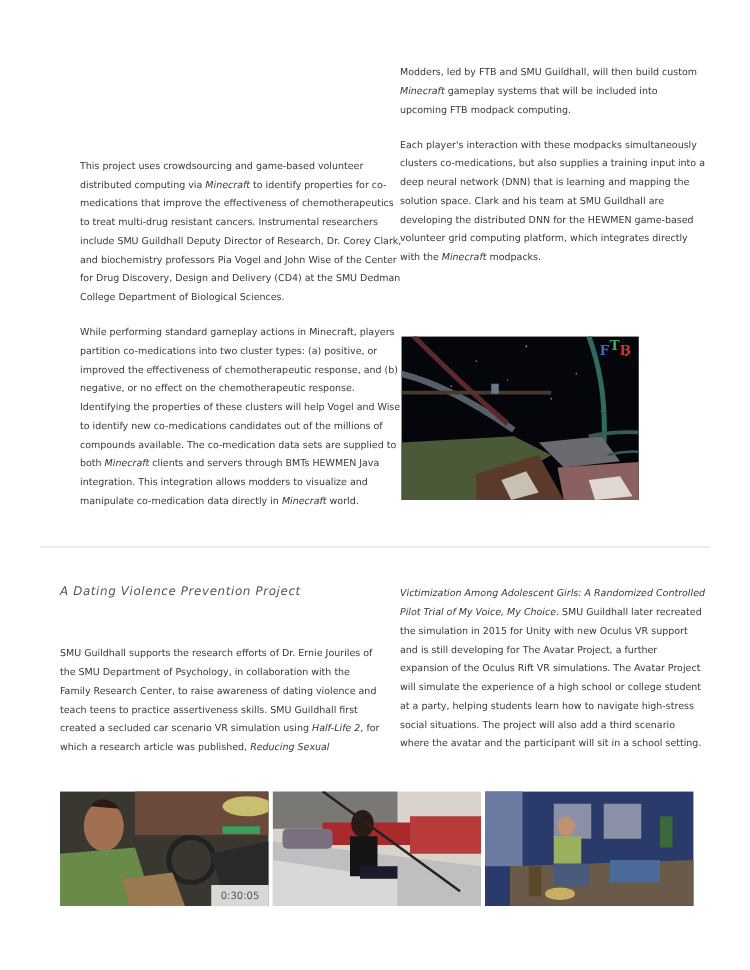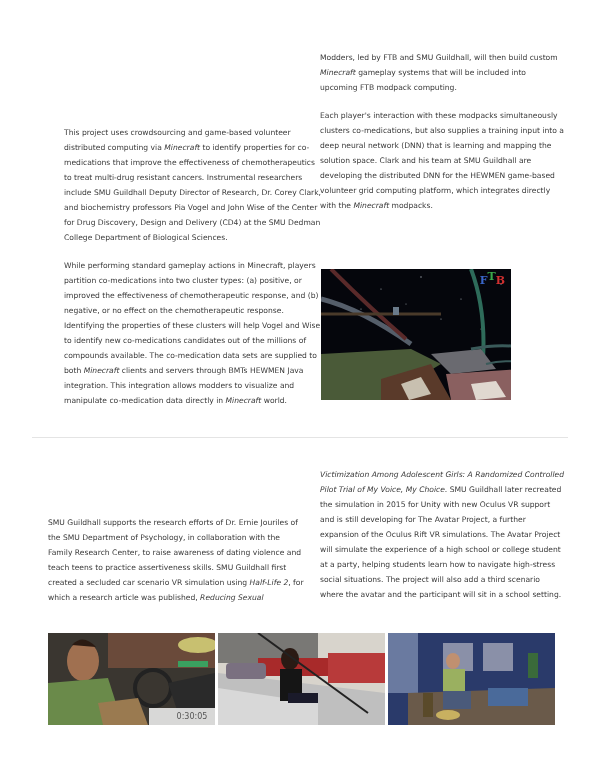--- a/index.html
+++ b/index.html
@@ -7,21 +7,21 @@
          font-family:"DejaVu Sans", sans-serif; color:#3a3a3a; }
   .abs { position:absolute; }
   .title { color:#e0263c; font-size:15.5px; line-height:17px; letter-spacing:0.6px; font-weight:normal; margin:0; }
   .subtitle { color:#555; font-style:italic; font-size:9.5px; letter-spacing:0.5px; margin-top:2px; }
   .para { font-size:7.6px; line-height:15px; color:#3a3a3a; margin:0; }
   .para em { font-style:italic; }
   .divider { position:absolute; left:32px; top:437px; width:536px; height:1px; background:#e4e4e4; }
   .img { position:absolute; overflow:hidden; }
   .ftb { position:absolute; right:6px; top:5px; font-family:"DejaVu Serif", serif; font-size:11px; font-weight:bold; }
   .timer { position:absolute; right:0; bottom:0; width:46px; height:17px; background:rgba(230,230,230,0.92);
-           font-size:8px; color:#555; display:flex; align-items:center; justify-content:center; font-family:"DejaVu Sans", sans-serif;padding-left:20px; }
+           font-size:8px; color:#555; display:flex; align-items:center; justify-content:center; font-family:"DejaVu Sans", sans-serif; }
 </style>
 </head>
 <body>
 
 <div class="abs" style="left:48px; top:44px;">
 </div>
 
 <div class="abs" style="left:48px; top:125px; width:258px;margin-left:16px;">
   <p class="para"><span>This project uses crowdsourcing and game-based volunteer distributed computing via </span><em>Minecraft</em><span> to identify properties for co-medications that improve the effectiveness of chemotherapeutics to treat multi-drug resistant cancers. Instrumental researchers include SMU Guildhall Deputy Director of Research, Dr. Corey Clark, and biochemistry professors Pia Vogel and John Wise of the Center for Drug Discovery, Design and Delivery (CD4) at the SMU Dedman College Department of Biological Sciences.</span></p>
   <p class="para" style="margin-top:13px;" id="p2left"><span>While performing standard gameplay actions in Minecraft, players partition co-medications into two cluster types: (a) positive, or improved the effectiveness of chemotherapeutic response, and (b) negative, or no effect on the chemotherapeutic response. Identifying the properties of these clusters will help Vogel and Wise to identify new co-medications candidates out of the millions of compounds available. The co-medication data sets are supplied to both </span><em>Minecraft</em><span> clients and servers through BMTs HEWMEN Java integration. This integration allows modders to visualize and manipulate co-medication data directly in </span><em>Minecraft</em><span> world.</span></p>
@@ -64,20 +64,21 @@
     <path d="M165 95 Q200 85 233 110" stroke="#3a5a5a" stroke-width="2" fill="none"></path>
   </svg>
   <div class="ftb">
     <span style="color:#3a66c8">F</span><span style="color:#3aa84a; position:relative; top:-4px;">T</span><span style="color:#d03030">B</span>
   </div>
 </div>
 
 <div class="divider"></div>
 
 <div class="abs" style="left:48px; top:466px;">
+  <div class="subtitle">A Dating Violence Prevention Project</div>
 </div>
 
 <div class="abs" style="left:48px; top:515px; width:258px;">
   <p class="para" id="s2left"><span>SMU Guildhall supports the research efforts of Dr. Ernie Jouriles of the SMU Department of Psychology, in collaboration with the Family Research Center, to raise awareness of dating violence and teach teens to practice assertiveness skills. SMU Guildhall first created a secluded car scenario VR simulation using </span><em>Half-Life 2</em><span>, for which a research article was published, </span><em>Reducing Sexual</em></p>
 </div>
 <div class="abs" style="left:320px; top:467px; width:245px;">
   <p class="para" id="s2right"><em>Victimization Among Adolescent Girls: A Randomized Controlled Pilot Trial of My Voice, My Choice</em><span>. SMU Guildhall later recreated the simulation in 2015 for Unity with new Oculus VR support and is still developing for The Avatar Project, a further expansion of the Oculus Rift VR simulations. The Avatar Project will simulate the experience of a high school or college student at a party, helping students learn how to navigate high-stress social situations. The project will also add a third scenario where the avatar and the participant will sit in a school setting.</span></p>
 </div>
 
 <div class="img" style="left:48px; top:633px; width:167px; height:92px;">

